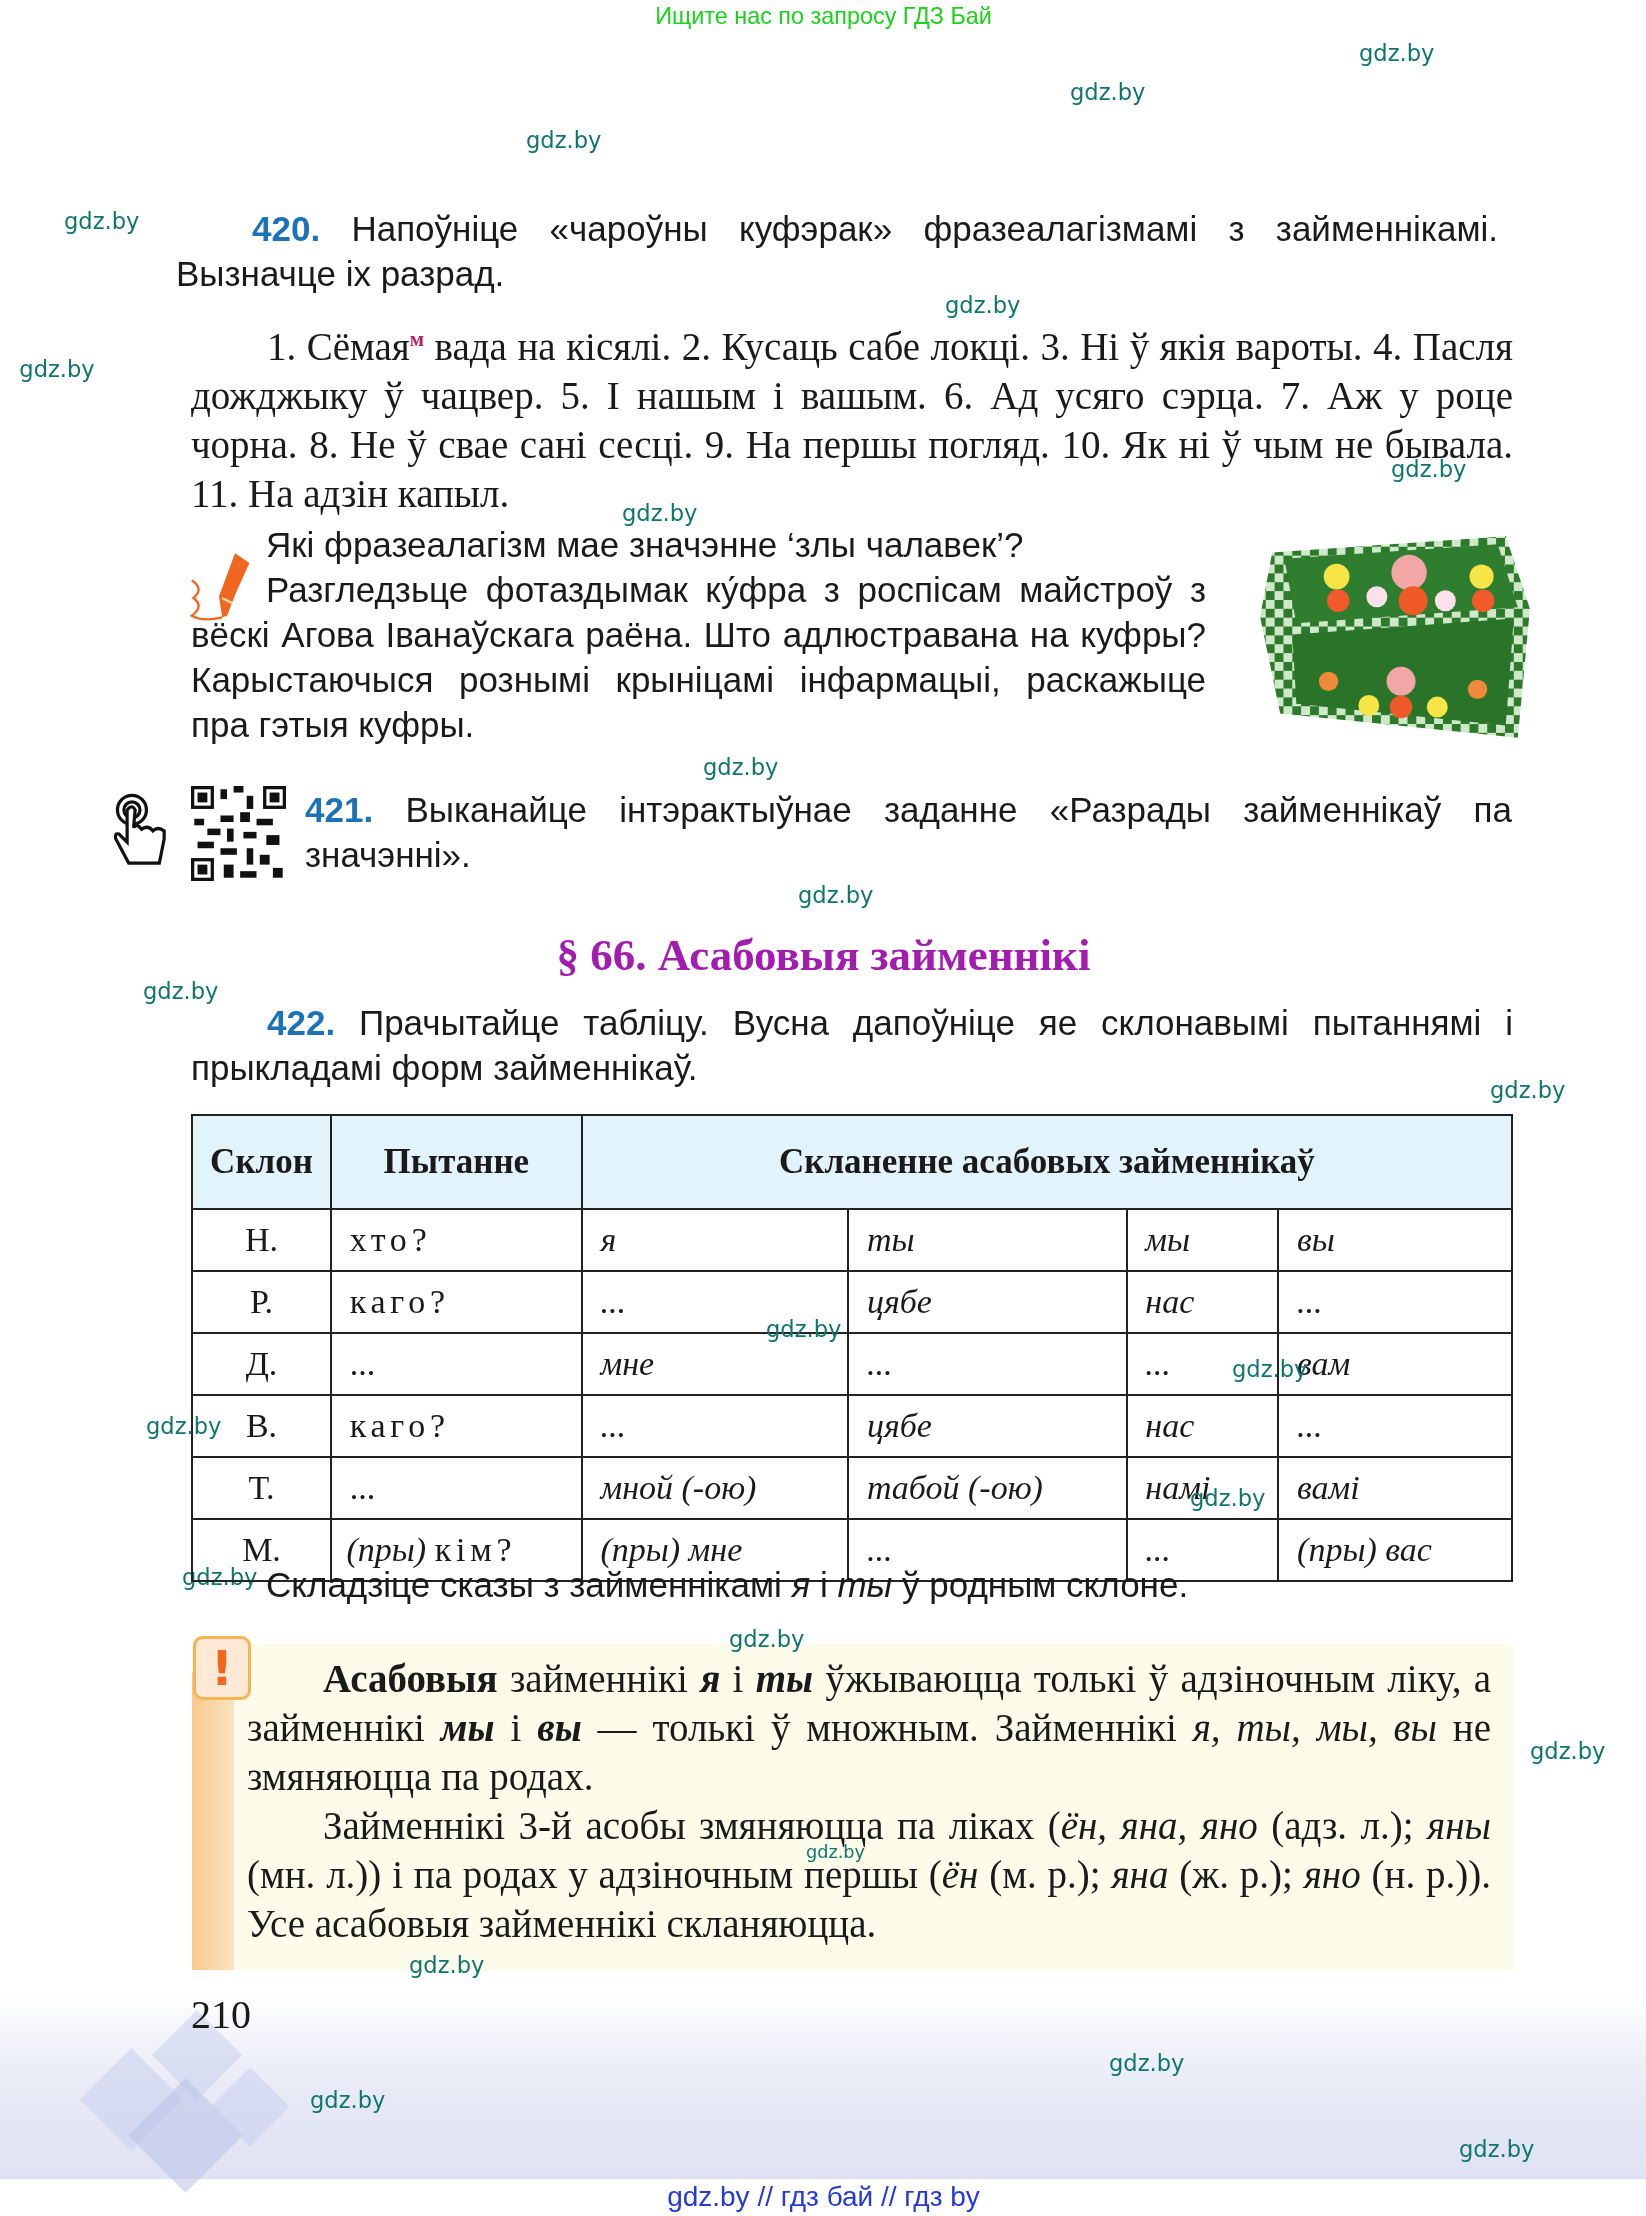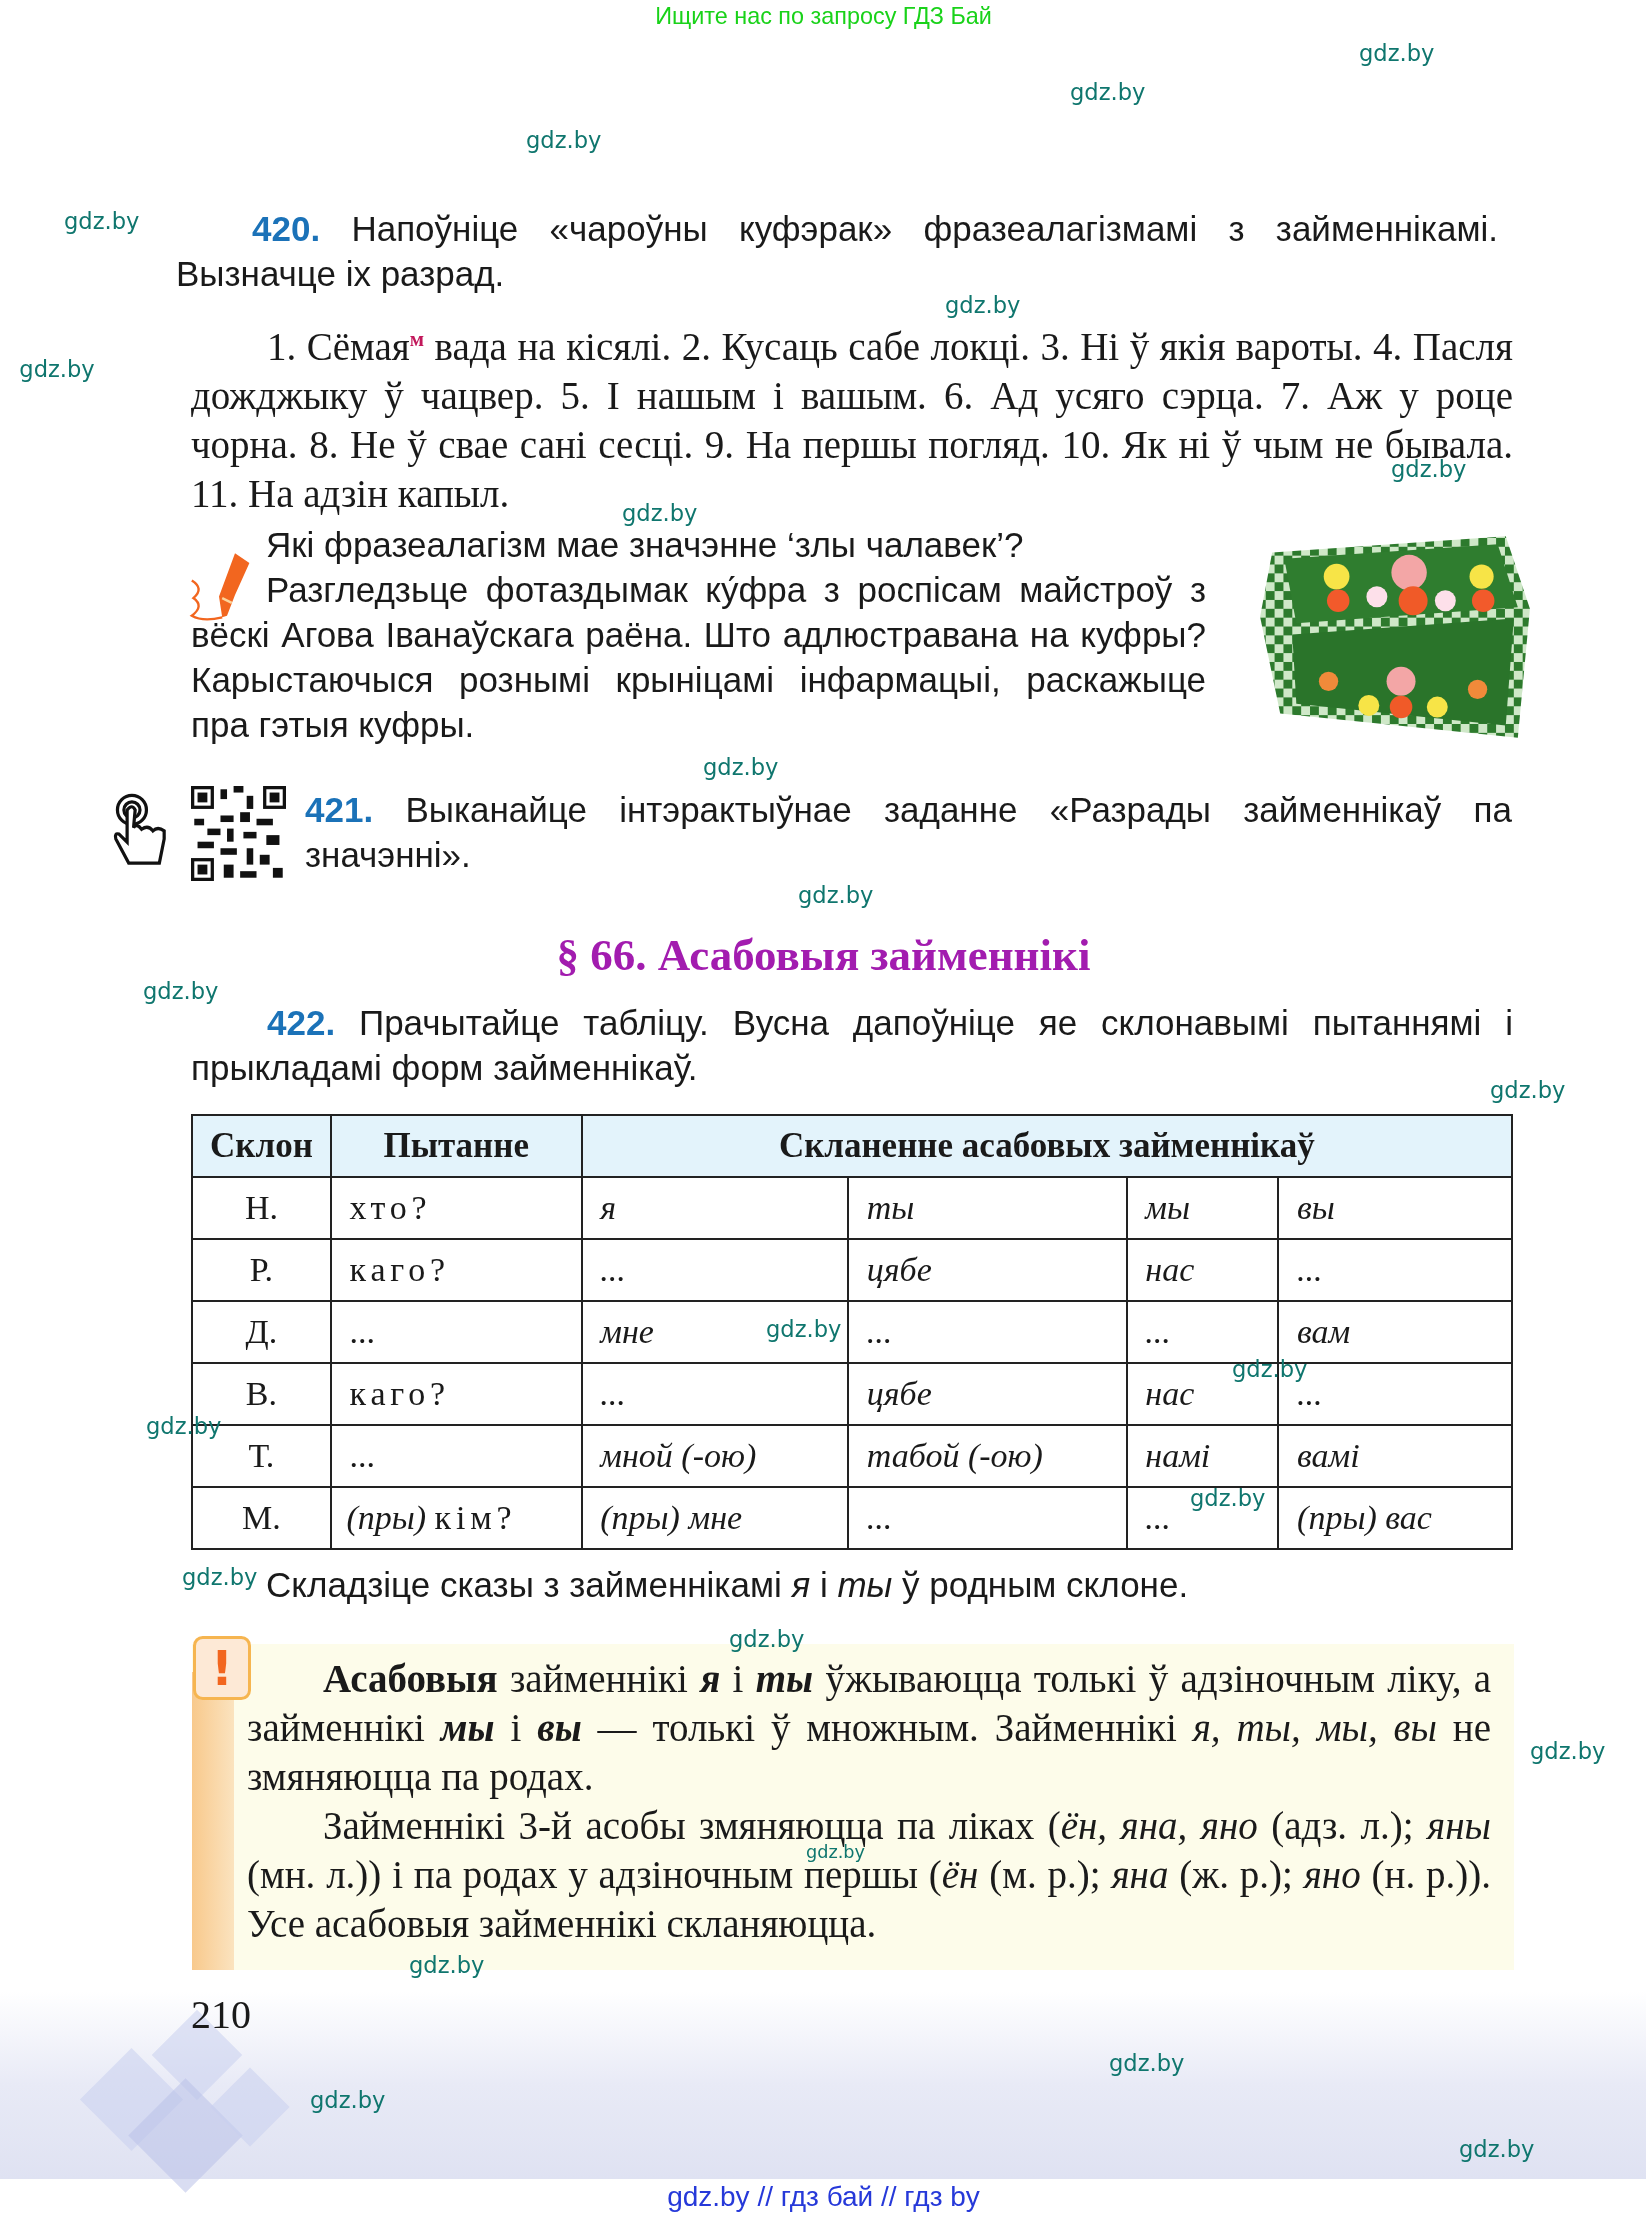--- a/index.html
+++ b/index.html
@@ -15,21 +15,21 @@
   .just { text-align:justify; text-align-last:left; }
   .indent { text-indent:76px; }
   .red-sup { color:#c2185b; font-weight:bold; font-size:21px; vertical-align:super; line-height:0; }
 
   .section-title { position:absolute; top:929px; left:0; width:1647px; text-align:center;
                    font-family:"Liberation Serif", serif; font-weight:bold; font-size:45px; color:#a21caf; }
 
   table.decl { position:absolute; left:191px; top:1114px; width:1322px; border-collapse:collapse;
                font-family:"Liberation Serif", serif; font-size:34px; }
   table.decl td, table.decl th { border:2.4px solid #222; height:60px; padding:0 0 0 17.7px; text-align:left; vertical-align:middle; }
-  table.decl th { background:#e3f3fb; font-weight:bold; font-size:35px; text-align:center; padding:0; }
+  table.decl th { background:#e3f3fb; font-weight:bold; font-size:35px; text-align:center; padding:16px; }
   table.decl td.case { text-align:center; padding:0; }
   table.decl td.thin-l { border-left:1.2px solid #333; }
   .it { font-style:italic; }
   .spaced { letter-spacing:4.8px; }
 
   .callout { position:absolute; left:192px; top:1644px; width:1322px; height:326px; background:#fdfcea; }
   .callout-bar { position:absolute; left:192px; top:1672px; width:42px; height:298px;
                  background:linear-gradient(to right,#f8c98c,#fbe3bf); }
   .bang { position:absolute; left:193px; top:1636px; width:52px; height:58px; border:3.2px solid #f6b550;
           border-radius:9.7px; background:#fde9d6; color:#f2661f; font-size:48px; font-weight:bold;

